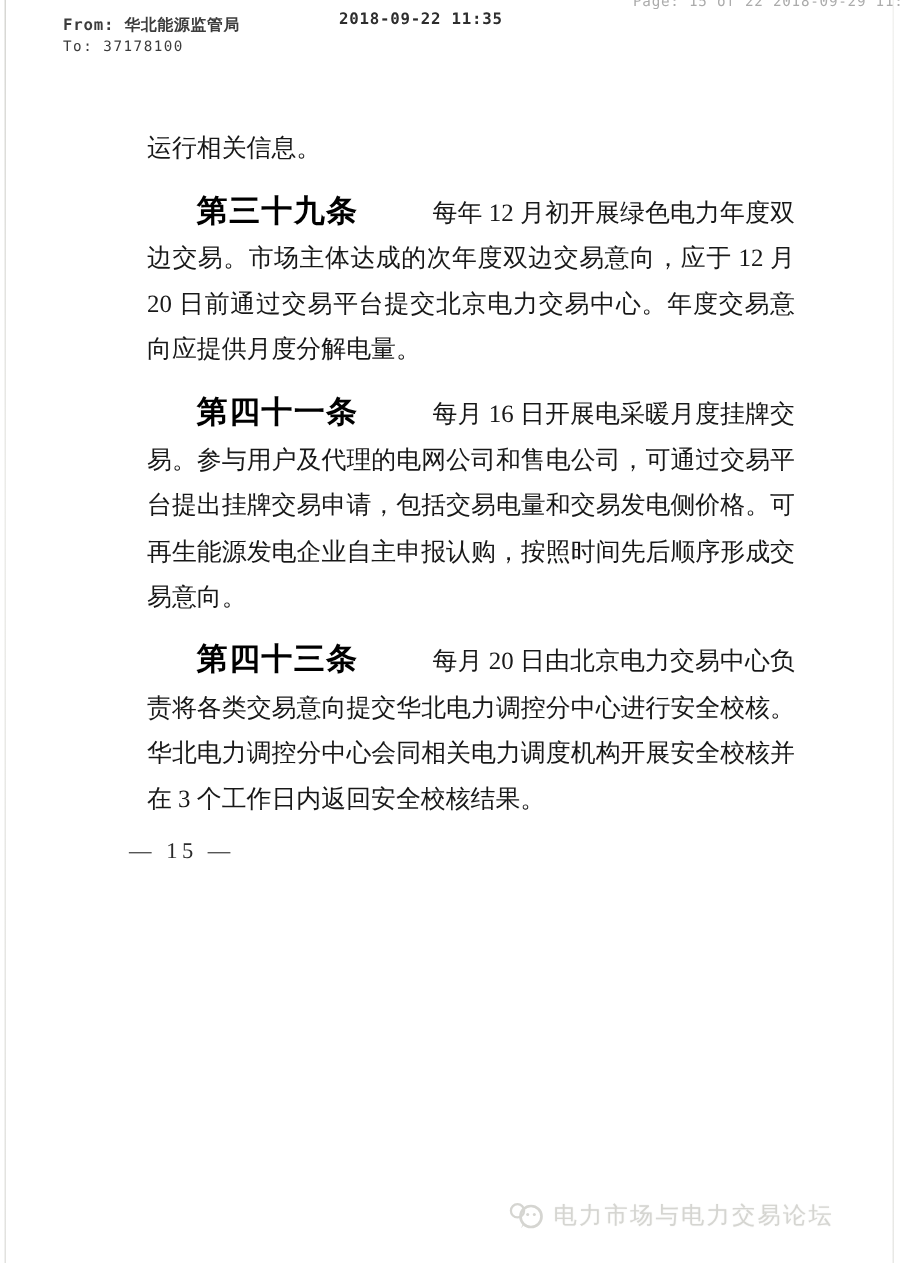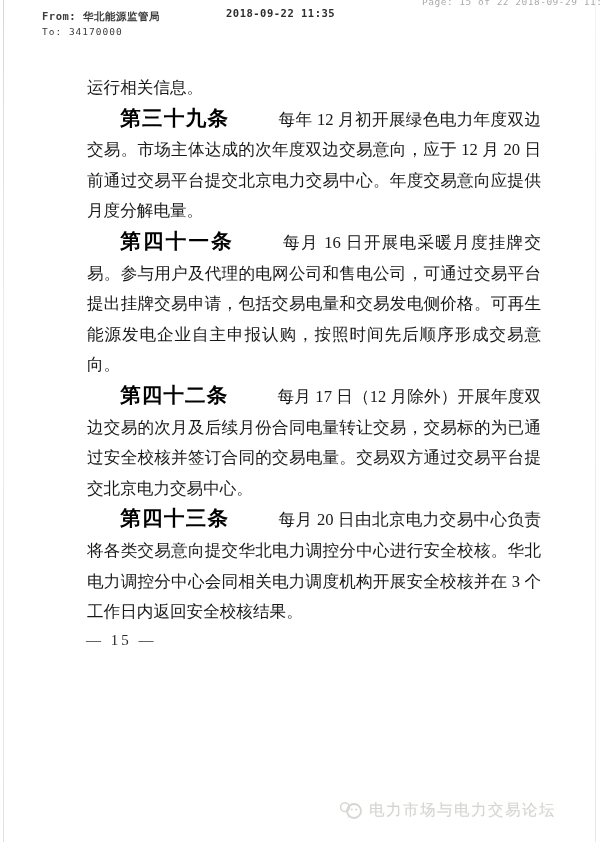--- a/index.html
+++ b/index.html
@@ -38,21 +38,21 @@
     position: absolute; left: 422px; top: -4px;
     font-size: 9.5px; color: #ababab; letter-spacing: .5px; white-space: nowrap;
   }
 
   
   .content {
     position: absolute; left: 86px; top: 72px; width: 456px;
     color: #181818;
   }
   .para {
-    margin: 1px;
+    margin: 12px;
     font-size: 16.6px;
     line-height: 30.6px;
     text-align: justify;
     text-justify: inter-ideograph;
     text-indent: 2em;
   }
   .para.cont { text-indent: 0; }
   .art {
     font-weight: bold;
     font-size: 20.5px;
@@ -86,31 +86,30 @@
 </head>
 <body>
 
 <div class="page">
   <div class="edge-left"></div>
   <div class="edge-right"></div>
 
   <div class="fax-header">
     <div class="fax-fromto">
       <div class="fax-from">From: 华北能源监管局</div>
-      <div class="fax-to">To: 34170000</div>
+      <div class="fax-to">To: 37178100</div>
     </div>
     <div class="fax-datetime">2018-09-22 11:35</div>
     <div class="fax-pageinfo">Page: 15 of 22   2018-09-29 11:35</div>
   </div>
 
   <div class="content">
     <p class="para cont"><span>运行相关信息。</span></p>
     <p class="para"><b class="art">第三十九条</b><span>每年 12 月初开展绿色电力年度双边交易。市场主体达成的次年度双边交易意向，应于 12 月 20 日前通过交易平台提交北京电力交易中心。年度交易意向应提供月度分解电量。</span></p>
     <p class="para"><b class="art">第四十一条</b><span>每月 16 日开展电采暖月度挂牌交易。参与用户及代理的电网公司和售电公司，可通过交易平台提出挂牌交易申请，包括交易电量和交易发电侧价格。可再生能源发电企业自主申报认购，按照时间先后顺序形成交易意向。</span></p>
-    <p class="para"><b class="art">第四十二条</b><span>每月 17 日（12 月除外）开展年度双边交易的次月及后续月份合同电量转让交易，交易标的为已通过安全校核并签订合同的交易电量。交易双方通过交易平台提交北京电力交易中心。</span></p>
     <p class="para"><b class="art">第四十三条</b><span>每月 20 日由北京电力交易中心负责将各类交易意向提交华北电力调控分中心进行安全校核。华北电力调控分中心会同相关电力调度机构开展安全校核并在 3 个工作日内返回安全校核结果。</span></p>
     <div class="pagenum">— 15 —</div>
   </div>
 
   <div class="watermark">
     <span class="wm-icon">
       <svg width="24" height="19" viewBox="0 0 24 19" aria-hidden="true">
         <circle cx="15" cy="10" r="7" fill="none" stroke="#d5d5d1" stroke-width="1.8"></circle>
         <path d="M10 16 L8.2 18 L9.6 15.2 Z" fill="#d5d5d1"></path>
         <circle cx="6" cy="6.2" r="4.4" fill="none" stroke="#d5d5d1" stroke-width="1.5"></circle>

